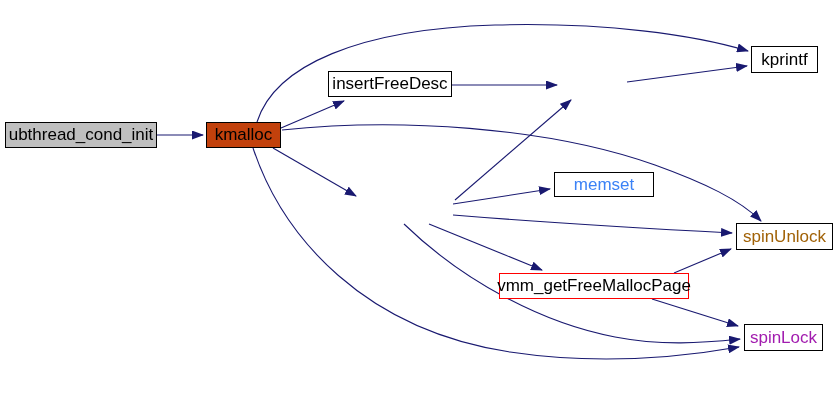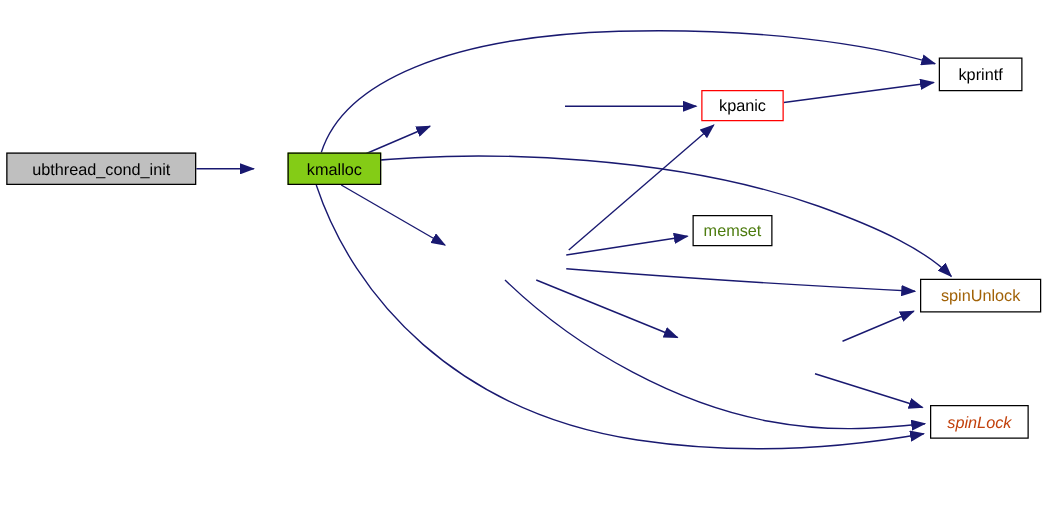--- a/index.html
+++ b/index.html
@@ -25,21 +25,21 @@
     left: 0; top: 0;
     width: 837px; height: 407px;
   }
   .node {
     position: absolute;
     box-sizing: border-box;
     border: 1px solid #000;
     display: flex;
     align-items: center;
     justify-content: center;
-    font-size: 13px;
+    font-size: 17px;
     color: #000;
     white-space: nowrap;
     background: #fff;
     cursor: default;
   }
 </style>
 </head>
 <body>
 
 <div id="canvas">
@@ -60,20 +60,21 @@
       <path d="M455,200 L571,100" class="edge" stroke="#191970" marker-end="url(#arrowhead)"></path>
       <path d="M453,204 L550,189" class="edge" stroke="#191970" marker-end="url(#arrowhead)"></path>
       <path d="M453,215 C550,223 655,229 732,233" class="edge" stroke="#191970" marker-end="url(#arrowhead)"></path>
       <path d="M429,224 L542,270" class="edge" stroke="#191970" marker-end="url(#arrowhead)"></path>
       <path d="M404,224 C465,283 545,324 615,337 C662,346 702,343 740,339" class="edge" stroke="#191970" marker-end="url(#arrowhead)"></path>
       <path d="M674,273 L731,249" class="edge" stroke="#191970" marker-end="url(#arrowhead)"></path>
       <path d="M652,299 L738,326" class="edge" stroke="#191970" marker-end="url(#arrowhead)"></path>
     </svg>
   <div id="nodes-layer">
       <div class="node" style="left: 5px; top: 122px; width: 152px; height: 26px; background: rgb(191, 191, 191); border-color: rgb(0, 0, 0); color: rgb(0, 0, 0); text-align: right;">ubthread_cond_init</div>
-      <div class="node" style="left: 206px; top: 122px; width: 75px; height: 26px; background: #84cc16; border-color: rgb(0, 0, 0); color: rgb(0, 0, 0); margin-left: 24px;">kmalloc</div>
-      <div class="node" style="left: 561px; top: 72px; width: 66px; height: 25px; background: rgb(255, 255, 255); border-color: rgb(255, 0, 0); color: rgb(0, 0, 0);">kpanic</div>
+      <div class="node" style="left: 206px; top: 122px; width: 75px; height: 26px; background: #c2410c; border-color: rgb(0, 0, 0); color: rgb(0, 0, 0);">kmalloc</div>
+      <div class="node" style="left: 328px; top: 71px; width: 124px; height: 26px; background: rgb(255, 255, 255); border-color: rgb(0, 0, 0); color: rgb(0, 0, 0);">insertFreeDesc</div>
       <div class="node" style="left: 751px; top: 46px; width: 67px; height: 27px; background: rgb(255, 255, 255); border-color: rgb(0, 0, 0); color: rgb(0, 0, 0);">kprintf</div>
-      <div class="node" style="left: 554px; top: 172px; width: 64px; height: 25px; background: rgb(255, 255, 255); border-color: rgb(0, 0, 0); color: #4d7c0f;">memset</div>
+      <div class="node" style="left: 554px; top: 172px; width: 100px; height: 25px; background: rgb(255, 255, 255); border-color: rgb(0, 0, 0); color: #3b82f6;">memset</div>
       <div class="node" style="left: 736px; top: 223px; width: 97px; height: 27px; background: rgb(255, 255, 255); border-color: rgb(0, 0, 0); color: #a16207;">spinUnlock</div>
-      <div class="node" style="left: 744px; top: 324px; width: 79px; height: 27px; background: rgb(255, 255, 255); border-color: rgb(0, 0, 0); color: #c2410c; font-style: italic;">spinLock</div>
+      <div class="node" style="left: 499px; top: 273px; width: 190px; height: 26px; background: rgb(255, 255, 255); border-color: rgb(255, 0, 0); color: rgb(0, 0, 0);">vmm_getFreeMallocPage</div>
+      <div class="node" style="left: 744px; top: 324px; width: 79px; height: 27px; background: rgb(255, 255, 255); border-color: rgb(0, 0, 0); color: #a21caf;">spinLock</div>
     </div>
 </div>
 
 </body></html>

